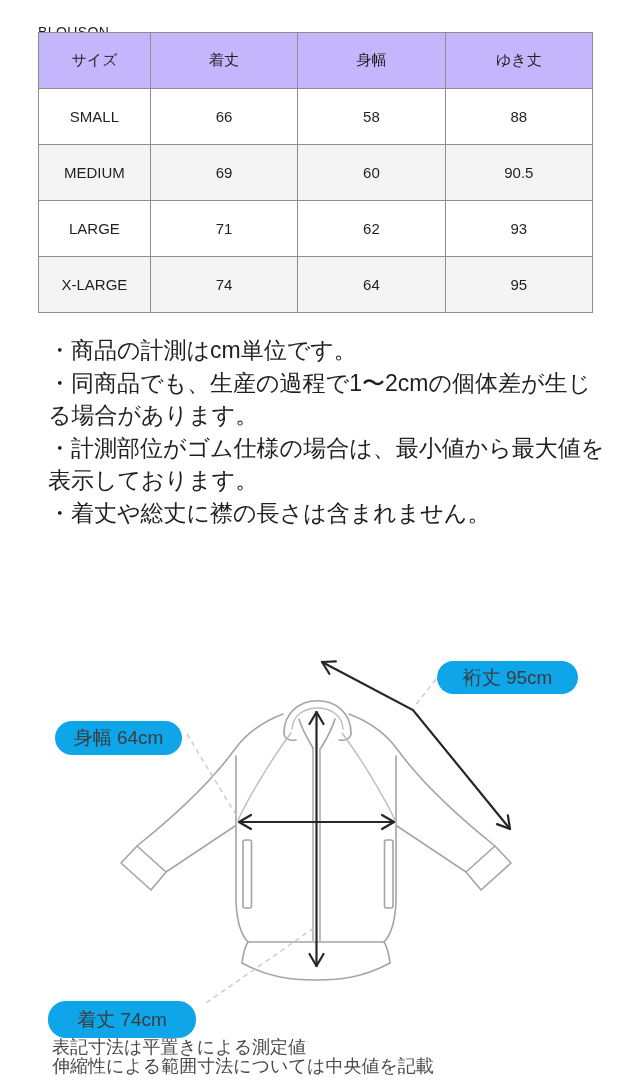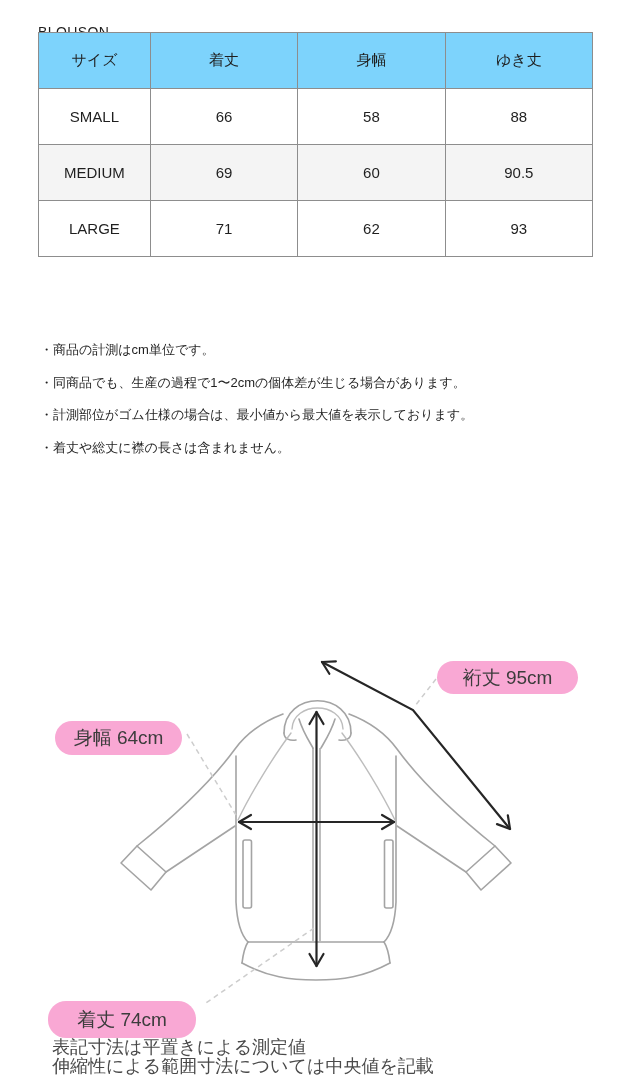--- a/index.html
+++ b/index.html
@@ -16,36 +16,36 @@
   
   .size-table{
     position:absolute;left:38px;top:32px;width:555px;
     border-collapse:collapse;table-layout:fixed;
   }
   .size-table th,.size-table td{
     border:1px solid #8d8d8d;height:55px;
     text-align:center;vertical-align:middle;
     font-size:15px;font-weight:normal;color:#1f1f1f;padding:0;
   }
-  .size-table thead th{background:#7dd3fc;}
+  .size-table thead th{background:#c4b5fd;}
   .size-table tbody tr:nth-child(even) td{background:#f4f4f4;}
   .col-size{width:20.2%;}
   .col-a{width:26.6%;}
   .col-b{width:26.6%;}
   .col-c{width:26.6%;}
   
   .notes{
-    position:absolute;left:40px;top:334px;width:565px;
-    font-size:13px;line-height:32.5px;color:#1f1f1f;
+    position:absolute;left:48px;top:334px;width:565px;
+    font-size:23px;line-height:32.5px;color:#1f1f1f;
   }
   .notes p{margin:0;}
   
   .diagram-svg{position:absolute;left:0;top:630px;}
   .pill{
-    position:absolute;background:#f9a8d4;border-radius:18px;
+    position:absolute;background:#0ea5e9;border-radius:18px;
     display:flex;align-items:center;justify-content:center;
     font-size:19px;color:#3c3c3c;white-space:nowrap;
   }
   .pill-yukitake{left:437px;top:661px;width:141px;height:33px;}
   .pill-mihaba{left:55px;top:721px;width:127px;height:34px;}
   .pill-kitake{left:48px;top:1001px;width:148px;height:37px;}
   .footnote{
     position:absolute;left:52px;top:1038px;
     font-size:18px;line-height:19px;color:#4a4a4a;
   }
@@ -82,20 +82,26 @@
       <td>MEDIUM</td>
       <td>69</td>
       <td>60</td>
       <td>90.5</td>
     </tr>
     <tr>
       <td>LARGE</td>
       <td>71</td>
       <td>62</td>
       <td>93</td>
+    </tr>
+    <tr>
+      <td>X-LARGE</td>
+      <td>74</td>
+      <td>64</td>
+      <td>95</td>
     </tr>
   </tbody>
 </table>
 
 <div class="notes">
   <p>・商品の計測はcm単位です。</p>
   <p>・同商品でも、生産の過程で1〜2cmの個体差が生じる場合があります。</p>
   <p>・計測部位がゴム仕様の場合は、最小値から最大値を表示しております。</p>
   <p>・着丈や総丈に襟の長さは含まれません。</p>
 </div>

